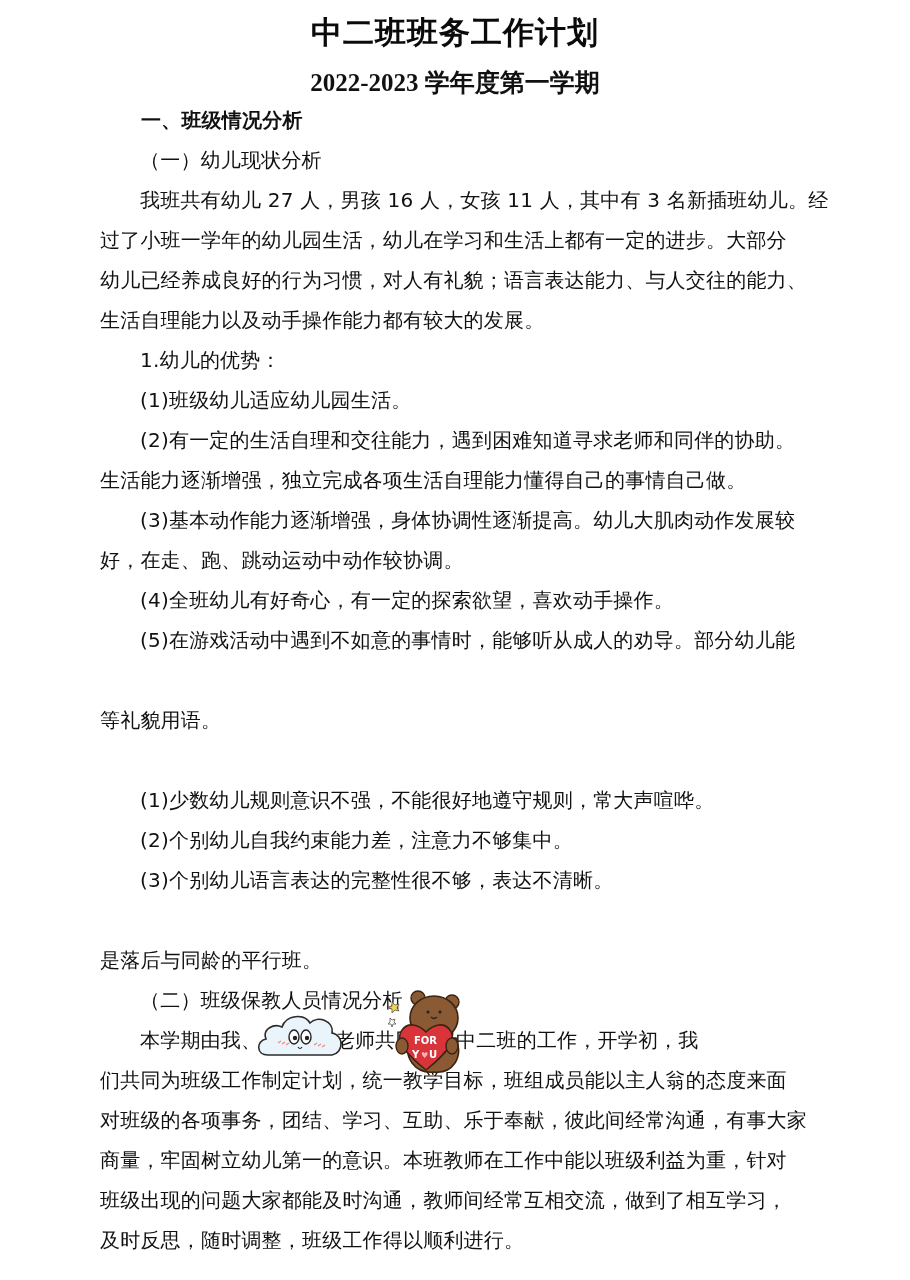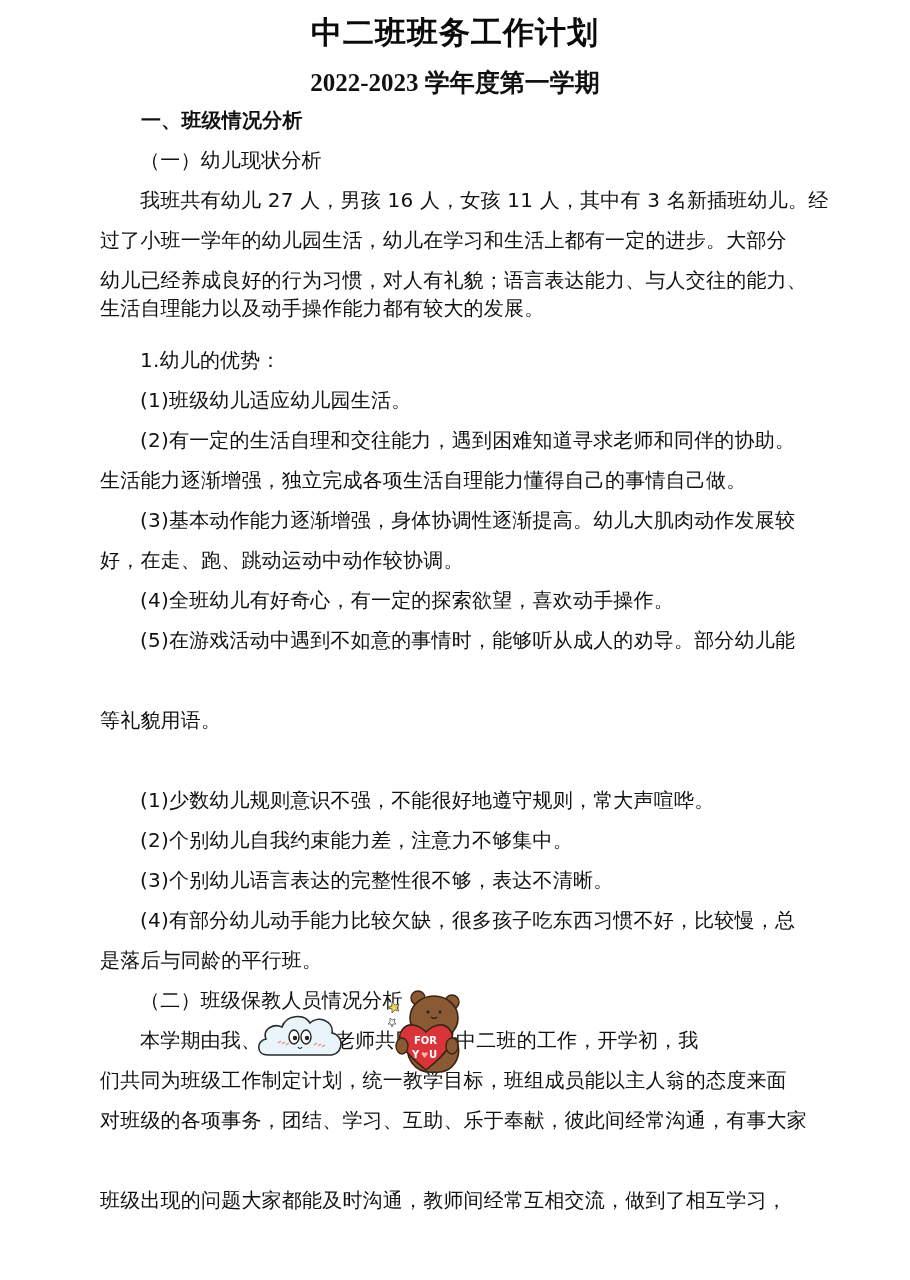--- a/index.html
+++ b/index.html
@@ -21,44 +21,45 @@
 <div class="page">
   <div class="title">中二班班务工作计划</div>
   <div class="subtitle">2022-2023 学年度第一学期</div>
 
   <div class="line h1" style="top:106px; left:141px;">一、班级情况分析</div>
   <div class="line" style="top:146px; left:140px;">（一）幼儿现状分析</div>
 
   <div class="line" style="top:186px; left:140px;">我班共有幼儿 27 人，男孩 16 人，女孩 11 人，其中有 3 名新插班幼儿。经</div>
   <div class="line" style="top:226px;">过了小班一学年的幼儿园生活，幼儿在学习和生活上都有一定的进步。大部分</div>
   <div class="line" style="top:266px;">幼儿已经养成良好的行为习惯，对人有礼貌；语言表达能力、与人交往的能力、</div>
-  <div class="line" style="top:294px;">生活自理能力以及动手操作能力都有较大的发展。</div>
+  <div class="line" style="top:306px;">生活自理能力以及动手操作能力都有较大的发展。</div>
 
   <div class="line" style="top:346px; left:140px;">1.幼儿的优势：</div>
   <div class="line" style="top:386px; left:140px;">(1)班级幼儿适应幼儿园生活。</div>
   <div class="line" style="top:426px; left:140px;">(2)有一定的生活自理和交往能力，遇到困难知道寻求老师和同伴的协助。</div>
   <div class="line" style="top:466px;">生活能力逐渐增强，独立完成各项生活自理能力懂得自己的事情自己做。</div>
   <div class="line" style="top:506px; left:140px;">(3)基本动作能力逐渐增强，身体协调性逐渐提高。幼儿大肌肉动作发展较</div>
   <div class="line" style="top:546px;">好，在走、跑、跳动运动中动作较协调。</div>
   <div class="line" style="top:586px; left:140px;">(4)全班幼儿有好奇心，有一定的探索欲望，喜欢动手操作。</div>
   <div class="line" style="top:626px; left:140px;">(5)在游戏活动中遇到不如意的事情时，能够听从成人的劝导。部分幼儿能</div>
   <div class="line" style="top:706px;">等礼貌用语。</div>
 
   <div class="line" style="top:786px; left:140px;">(1)少数幼儿规则意识不强，不能很好地遵守规则，常大声喧哗。</div>
   <div class="line" style="top:826px; left:140px;">(2)个别幼儿自我约束能力差，注意力不够集中。</div>
   <div class="line" style="top:866px; left:140px;">(3)个别幼儿语言表达的完整性很不够，表达不清晰。</div>
-  <div class="line" style="top:906px; left:140px;">(4)有部分幼儿动手能力比较欠缺，很多孩子吃东西习惯不好，比较慢，总</div>
   <div class="line" style="top:946px;">是落后与同龄的平行班。</div>
 
   <div class="line" style="top:986px; left:140px;">（二）班级保教人员情况分析</div>
 
   <div class="line" style="top:1026px; left:140px;">本学期由我、          老师、          老师共同开展中二班的工作，开学初，我</div>
   <div class="line" style="top:1066px;">们共同为班级工作制定计划，统一教学目标，班组成员能以主人翁的态度来面</div>
   <div class="line" style="top:1106px;">对班级的各项事务，团结、学习、互助、乐于奉献，彼此间经常沟通，有事大家</div>
+  <div class="line" style="top:1146px;">商量，牢固树立幼儿第一的意识。本班教师在工作中能以班级利益为重，针对</div>
   <div class="line" style="top:1186px;">班级出现的问题大家都能及时沟通，教师间经常互相交流，做到了相互学习，</div>
+  <div class="line" style="top:1226px;">及时反思，随时调整，班级工作得以顺利进行。</div>
 
   <svg class="sticker" style="left:254px; top:1007px;" width="92" height="58" viewBox="0 0 92 58">
     <path d="M14 48 C2 48 2 34 12 32 C8 22 20 16 28 20 C32 8 50 6 56 16 C64 8 80 14 78 26 C90 28 90 46 78 48 Z" fill="#eaf4fb" stroke="#2b2b2b" stroke-width="1.6"></path>
     <ellipse cx="40" cy="30" rx="5" ry="7" fill="#fff" stroke="#222" stroke-width="1.4"></ellipse>
     <ellipse cx="52" cy="30" rx="5" ry="7" fill="#fff" stroke="#222" stroke-width="1.4"></ellipse>
     <circle cx="41" cy="31" r="2.2" fill="#222"></circle>
     <circle cx="53" cy="31" r="2.2" fill="#222"></circle>
     <path d="M44 40 q2 3 4 0" fill="none" stroke="#222" stroke-width="1.2"></path>
     <path d="M24 36 l3 -2 M28 37 l3 -2 M32 38 l3 -2" stroke="#e88" stroke-width="1.2"></path>
     <path d="M60 38 l3 -2 M64 39 l3 -2 M68 40 l3 -2" stroke="#e88" stroke-width="1.2"></path>

